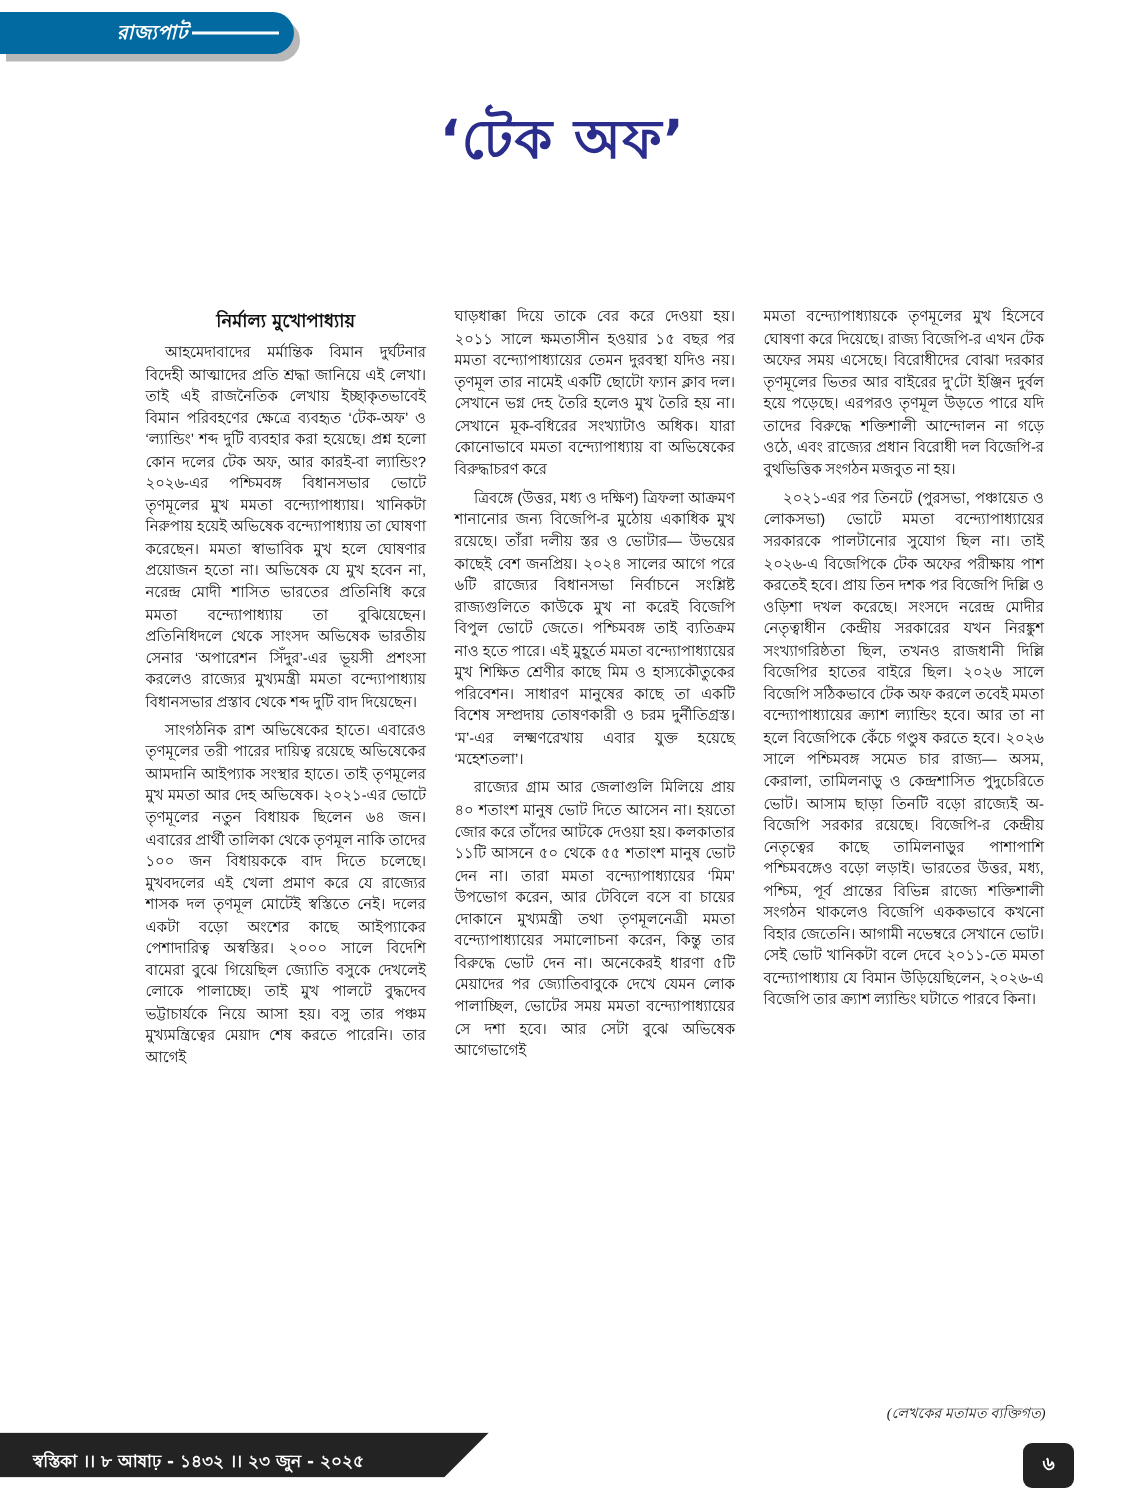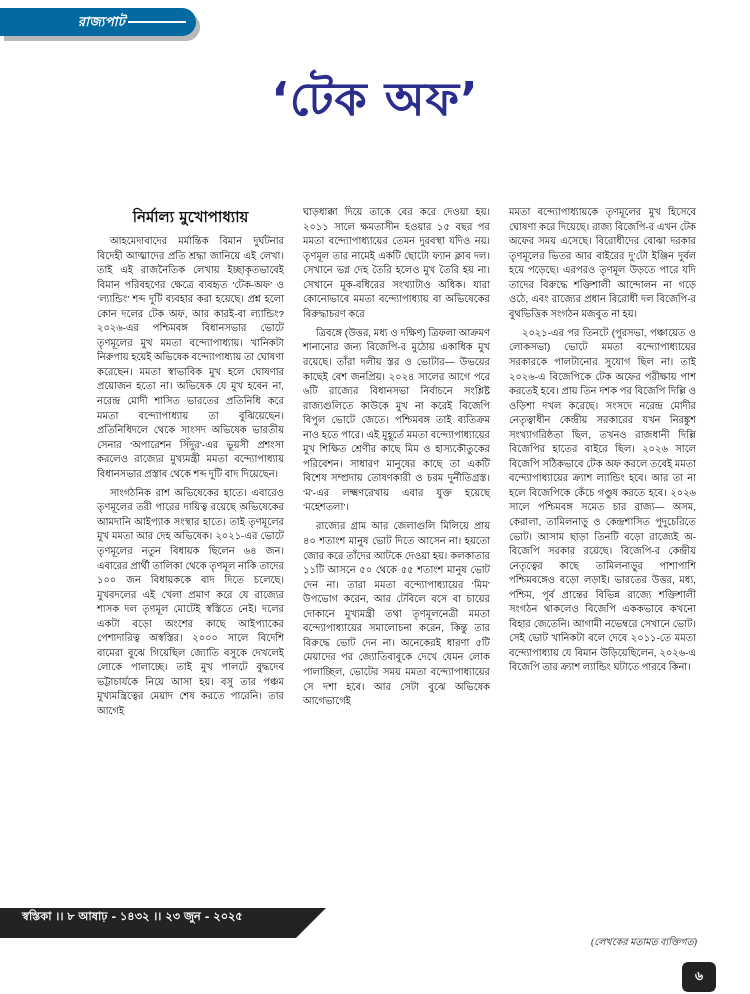--- a/index.html
+++ b/index.html
@@ -72,21 +72,21 @@
     font-size: 20.5px;
     font-weight: bold;
     color: #1d1d1d;
     letter-spacing: -0.2px;
     line-height: 1.2;
     white-space: nowrap;
     font-family: "DejaVu Sans", "Liberation Sans", sans-serif;
   }
   .mainhead {
     margin-top: 9px;
-    font-size: 46px;
+    font-size: 36px;
     font-weight: bold;
     color: #2b2d8c;
     line-height: 1.05;
     letter-spacing: 1px;
     font-family: "DejaVu Sans", "Liberation Sans", sans-serif;
   }
 
   
   .columns {
     position: absolute;
@@ -96,21 +96,21 @@
     height: 712px;
     display: flex;
     gap: 19px;
   }
   .col {
     width: 187px;
     position: relative;
   }
   .byline {
     text-align: center;
-    font-size: 15px;
+    font-size: 12px;
     font-weight: bold;
     color: #111111;
     margin-bottom: 4px;
     font-family: "DejaVu Sans", "Liberation Sans", sans-serif;
   }
   .para {
     font-size: 9.9px;
     line-height: 14.55px;
     text-align: justify;
     text-justify: inter-word;
@@ -131,27 +131,27 @@
     font-size: 9.6px;
     font-style: italic;
     color: #1a1a1a;
     font-family: Liberation Serif, serif;
   }
 
   
   .footer-banner {
     position: absolute;
     left: 0;
-    top: 908px;
+    top: 955px;
     width: 326px;
     height: 30px;
     background: #232323;
     clip-path: polygon(0 0, 326px 0, 296px 30px, 0 30px);
     display: flex;
-    align-items: flex-start;
+    align-items: flex-end;
   }
   .footer-text {
     color: #ffffff;
     font-size: 11.3px;
     font-weight: bold;
     margin-left: 22px;
     white-space: nowrap;
     font-family: "DejaVu Sans", "Liberation Sans", sans-serif;
   }
   .page-badge {

